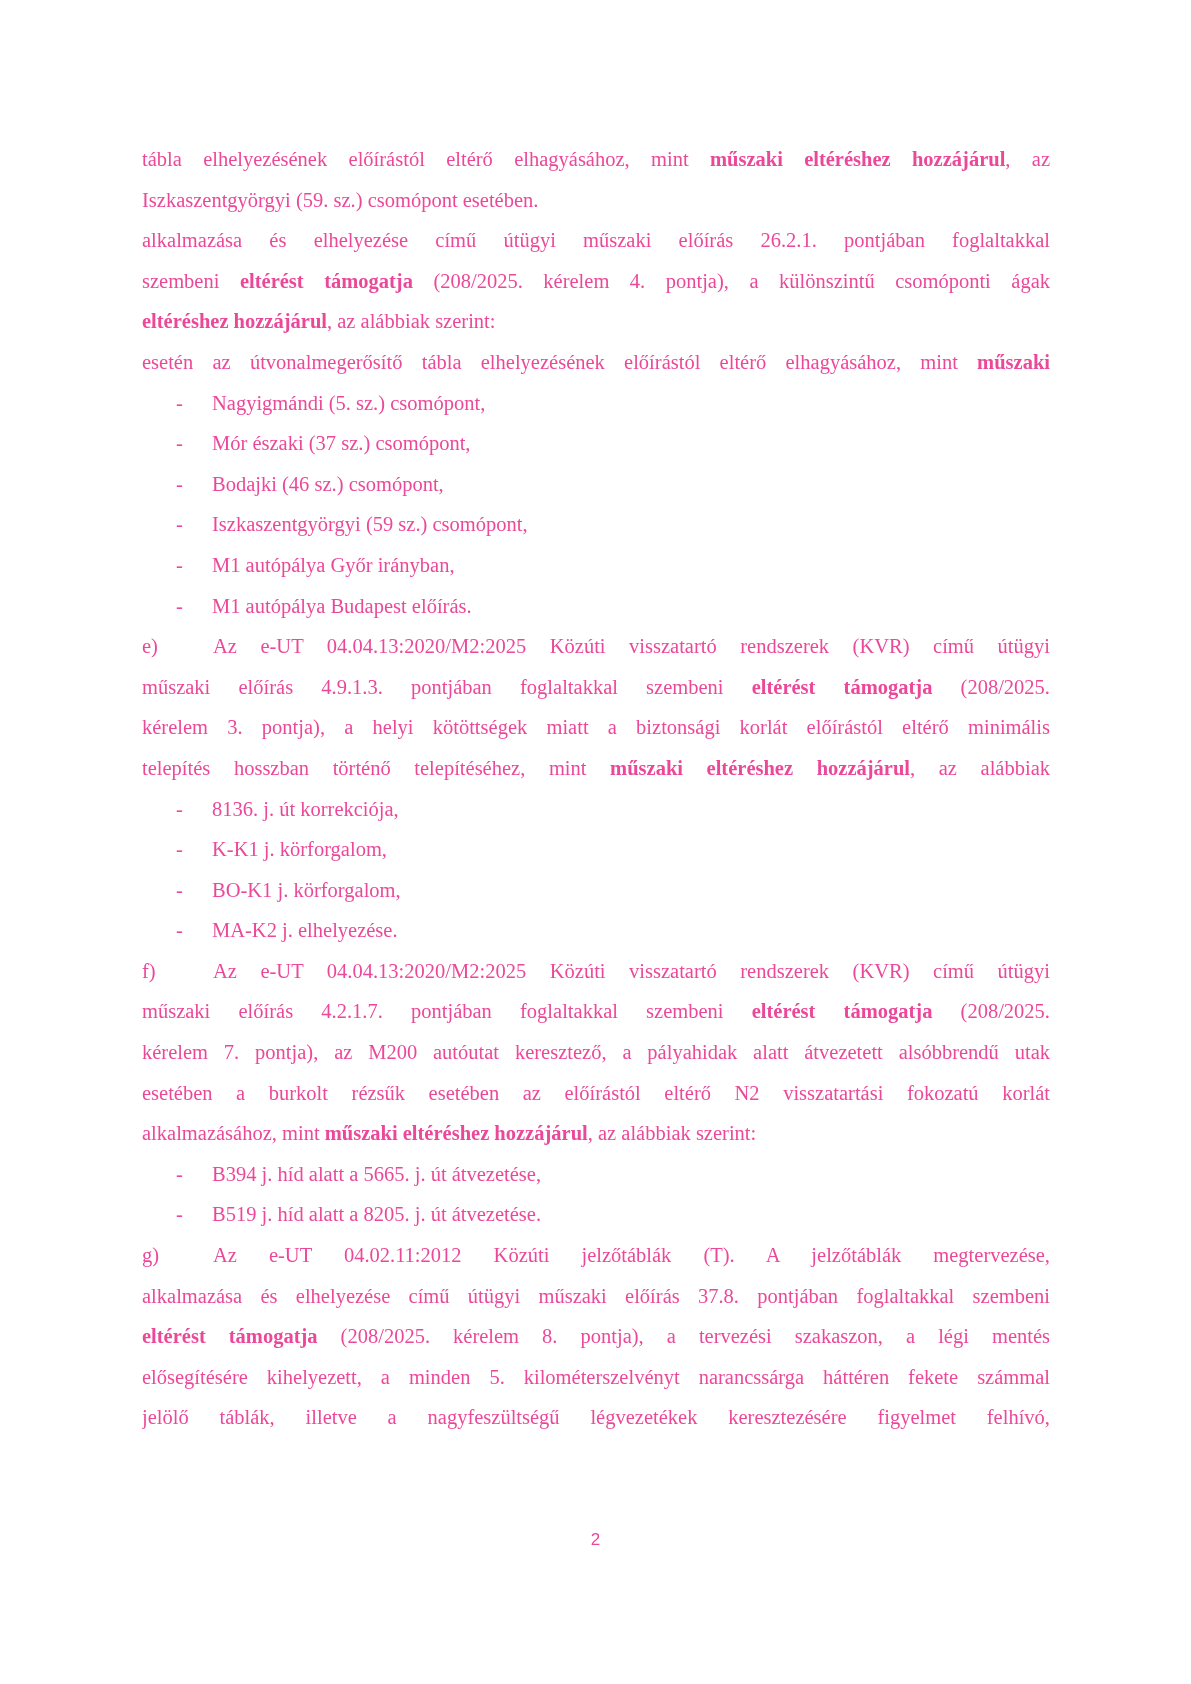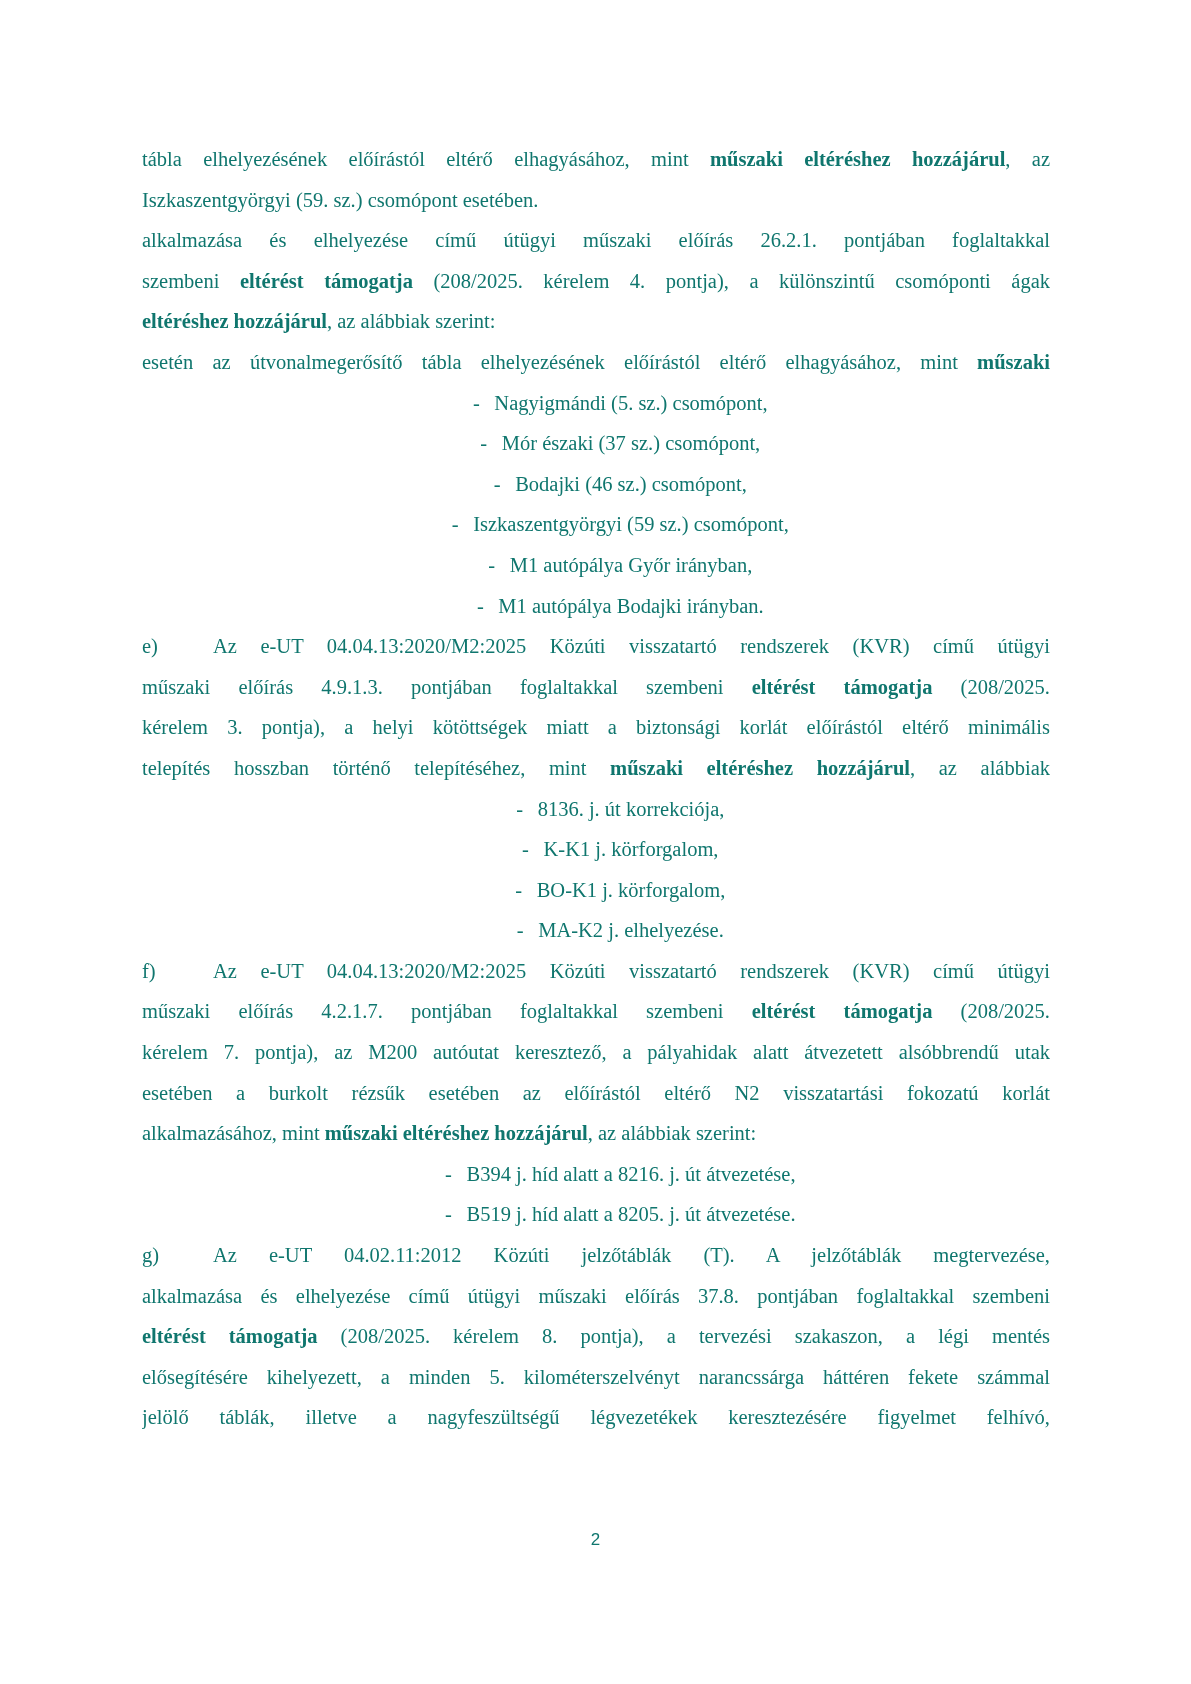--- a/index.html
+++ b/index.html
@@ -1,29 +1,29 @@
 <!DOCTYPE html>
 <html><head>
 <meta charset="utf-8">
 <style>
   html, body { margin: 0; padding: 0; background: #ffffff; }
   body { width: 1191px; height: 1684px; position: relative; overflow: hidden; }
   .page {
     position: absolute; left: 0; top: 0; width: 979px; height: 1684px; background: #ffffff;
-    font-family: "Liberation Serif", "DejaVu Serif", serif; color: #0f766e;
+    font-family: "Liberation Serif", "DejaVu Serif", serif; color: #ec4899;
   }
   .body-text {
     position: absolute; left: 142px; top: 139px; width: 908px;
     font-size: 20.5px; line-height: 40.6px;
   }
   .line { display: block; height: 40.6px; white-space: nowrap; }
   .just { text-align: justify; text-align-last: justify; white-space: normal; overflow: hidden; }
   .b { font-weight: bold; }
   .label { display: inline-block; width: 71px; }
-  .bullet { display: block; height: 40.6px; padding-left: 34px; white-space: nowrap; text-align: center; }
+  .bullet { display: block; height: 40.6px; padding-left: 34px; white-space: nowrap; }
   .bullet .dash { display: inline-block; width: 36px; }
   .page-number {
     position: absolute; left: 0; width: 1191px; top: 1530px; text-align: center;
     font-family: "Liberation Sans", "DejaVu Sans", sans-serif; font-size: 17px;
   }
 </style>
 </head>
 <body>
 
 <div class="page">
@@ -32,35 +32,35 @@
       <div class="line"><span>Iszkaszentgyörgyi (59. sz.) csomópont esetében.</span></div>
       <div class="line just"><span>alkalmazása és elhelyezése című útügyi műszaki előírás 26.2.1. pontjában foglaltakkal</span></div>
       <div class="line just"><span>szembeni </span><span class="b">eltérést támogatja</span><span> (208/2025. kérelem 4. pontja), a különszintű csomóponti ágak</span></div>
       <div class="line"><span class="b">eltéréshez hozzájárul</span><span>, az alábbiak szerint:</span></div>
       <div class="line just"><span>esetén az útvonalmegerősítő tábla elhelyezésének előírástól eltérő elhagyásához, mint </span><span class="b">műszaki</span></div>
       <div class="bullet"><span class="dash">-</span><span>Nagyigmándi (5. sz.) csomópont,</span></div>
       <div class="bullet"><span class="dash">-</span><span>Mór északi (37 sz.) csomópont,</span></div>
       <div class="bullet"><span class="dash">-</span><span>Bodajki (46 sz.) csomópont,</span></div>
       <div class="bullet"><span class="dash">-</span><span>Iszkaszentgyörgyi (59 sz.) csomópont,</span></div>
       <div class="bullet"><span class="dash">-</span><span>M1 autópálya Győr irányban,</span></div>
-      <div class="bullet"><span class="dash">-</span><span>M1 autópálya Bodajki irányban.</span></div>
+      <div class="bullet"><span class="dash">-</span><span>M1 autópálya Budapest előírás.</span></div>
       <div class="line just"><span class="label">e)</span><span>Az e-UT 04.04.13:2020/M2:2025 Közúti visszatartó rendszerek (KVR) című útügyi</span></div>
       <div class="line just"><span>műszaki előírás 4.9.1.3. pontjában foglaltakkal szembeni </span><span class="b">eltérést támogatja</span><span> (208/2025.</span></div>
       <div class="line just"><span>kérelem 3. pontja), a helyi kötöttségek miatt a biztonsági korlát előírástól eltérő minimális</span></div>
       <div class="line just"><span>telepítés hosszban történő telepítéséhez, mint </span><span class="b">műszaki eltéréshez hozzájárul</span><span>, az alábbiak</span></div>
       <div class="bullet"><span class="dash">-</span><span>8136. j. út korrekciója,</span></div>
       <div class="bullet"><span class="dash">-</span><span>K-K1 j. körforgalom,</span></div>
       <div class="bullet"><span class="dash">-</span><span>BO-K1 j. körforgalom,</span></div>
       <div class="bullet"><span class="dash">-</span><span>MA-K2 j. elhelyezése.</span></div>
       <div class="line just"><span class="label">f)</span><span>Az e-UT 04.04.13:2020/M2:2025 Közúti visszatartó rendszerek (KVR) című útügyi</span></div>
       <div class="line just"><span>műszaki előírás 4.2.1.7. pontjában foglaltakkal szembeni </span><span class="b">eltérést támogatja</span><span> (208/2025.</span></div>
       <div class="line just"><span>kérelem 7. pontja), az M200 autóutat keresztező, a pályahidak alatt átvezetett alsóbbrendű utak</span></div>
       <div class="line just"><span>esetében a burkolt rézsűk esetében az előírástól eltérő N2 visszatartási fokozatú korlát</span></div>
       <div class="line"><span>alkalmazásához, mint </span><span class="b">műszaki eltéréshez hozzájárul</span><span>, az alábbiak szerint:</span></div>
-      <div class="bullet"><span class="dash">-</span><span>B394 j. híd alatt a 8216. j. út átvezetése,</span></div>
+      <div class="bullet"><span class="dash">-</span><span>B394 j. híd alatt a 5665. j. út átvezetése,</span></div>
       <div class="bullet"><span class="dash">-</span><span>B519 j. híd alatt a 8205. j. út átvezetése.</span></div>
       <div class="line just"><span class="label">g)</span><span>Az e-UT 04.02.11:2012 Közúti jelzőtáblák (T). A jelzőtáblák megtervezése,</span></div>
       <div class="line just"><span>alkalmazása és elhelyezése című útügyi műszaki előírás 37.8. pontjában foglaltakkal szembeni</span></div>
       <div class="line just"><span class="b">eltérést támogatja</span><span> (208/2025. kérelem 8. pontja), a tervezési szakaszon, a légi mentés</span></div>
       <div class="line just"><span>elősegítésére kihelyezett, a minden 5. kilométerszelvényt narancssárga háttéren fekete számmal</span></div>
       <div class="line just"><span>jelölő táblák, illetve a nagyfeszültségű légvezetékek keresztezésére figyelmet felhívó,</span></div>
     </div>
   <div class="page-number">2</div>
 </div>
 

